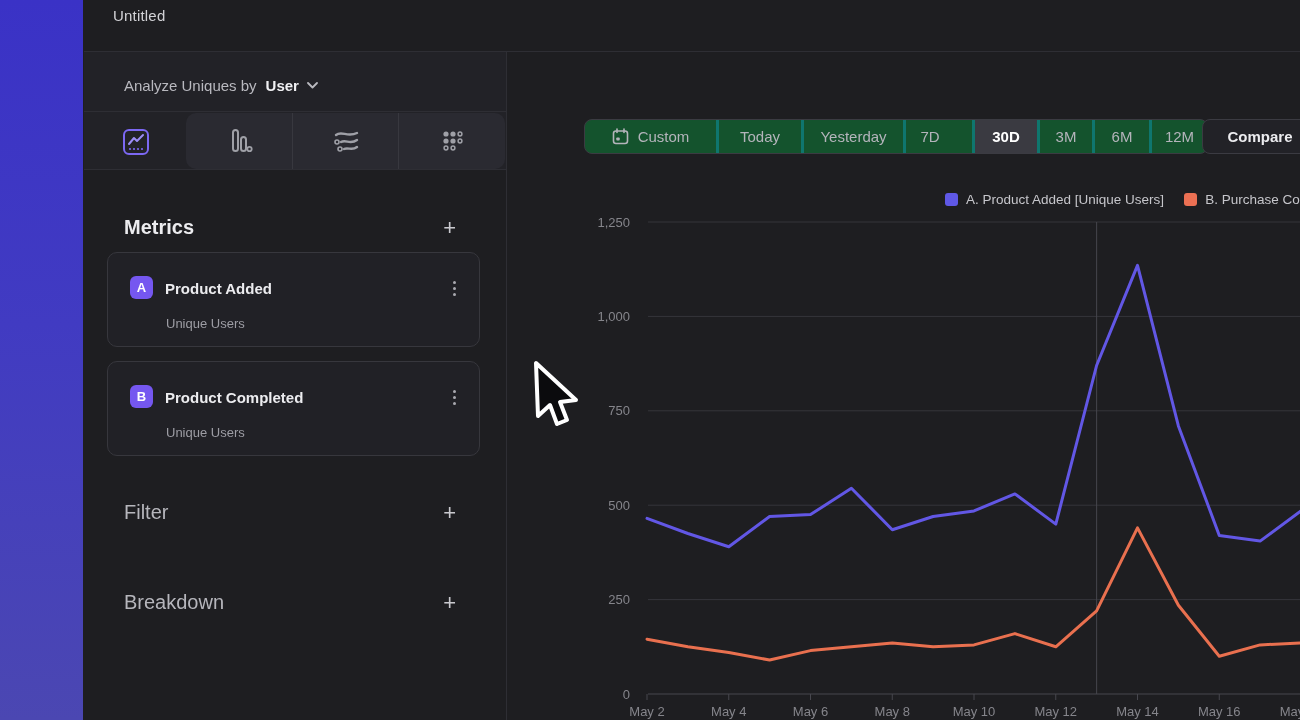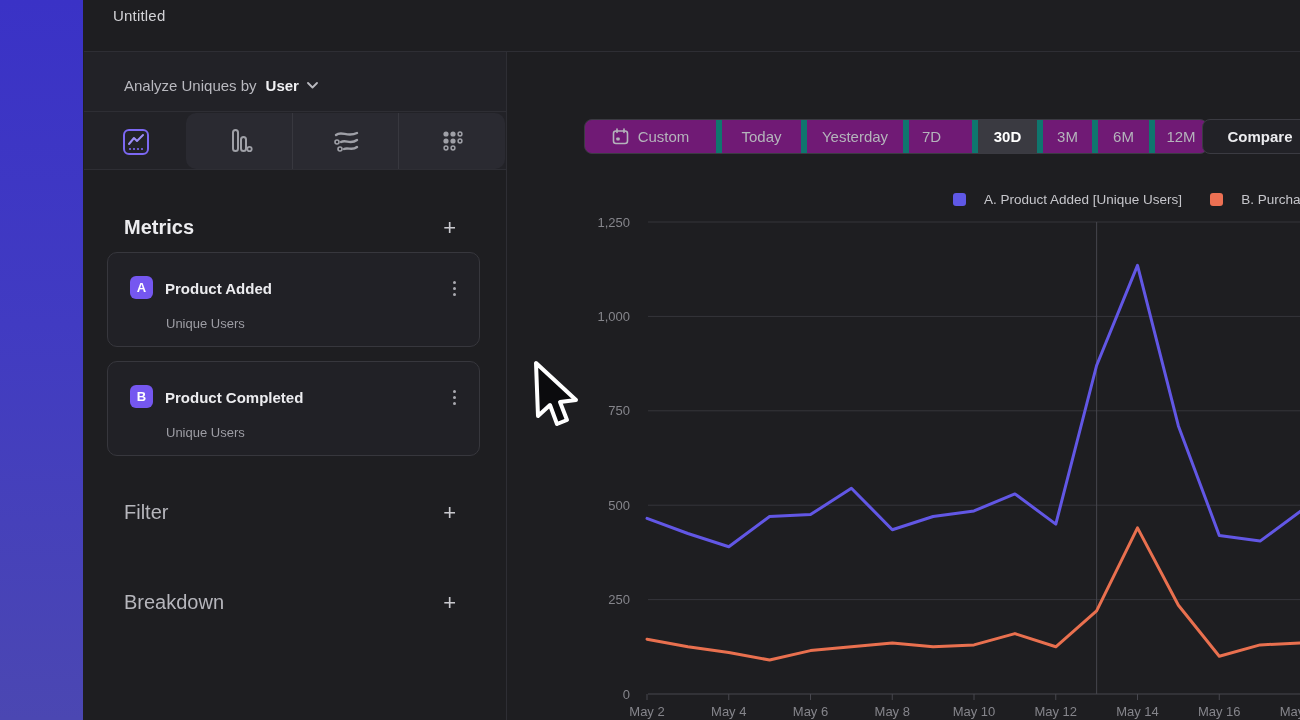--- a/index.html
+++ b/index.html
@@ -62,38 +62,38 @@
     display:flex; align-items:center; justify-content:center;
   }
   .metric-event { position:absolute; left:57px; top:27px; font-size:15px; font-weight:700; color:#ececef; }
   .metric-measure { position:absolute; left:58px; top:63px; font-size:13px; color:#9d9da4; }
   .kebab { position:absolute; right:16px; top:24px; width:18px; height:22px; display:flex; flex-direction:column; align-items:center; justify-content:center; gap:3px; cursor:pointer; background:none; border:none; }
   .kebab i { width:3px; height:3px; border-radius:50%; background:#a9a9af; }
 
   
   .range-group {
     position:absolute; left:584px; top:119px; height:35px;
-    display:flex; border:1px solid #3b3b42; border-radius:8px; background:#701a75; overflow:hidden;
+    display:flex; border:1px solid #3b3b42; border-radius:8px; background:#14532d; overflow:hidden;
   }
   .range-btn {
     display:flex; align-items:center; justify-content:center; gap:9px;
     font-size:15px; color:#b4b4bb; cursor:pointer; background:none; border:none;
     font-family:inherit; height:100%;
   }
-  .range-btn + .range-btn { border-left:6px solid #0f766e; }
+  .range-btn + .range-btn { border-left:3px solid #0f766e; }
   .range-btn.selected { background:#3a3a41; color:#ffffff; font-weight:700;margin-left:18px; }
   .compare-btn {
     position:absolute; left:1202px; top:119px; width:116px; height:35px;
     border:1px solid #3b3b42; border-radius:8px; background:#222227;
     color:#ececef; font-size:15px; font-weight:700; cursor:pointer; font-family:inherit;
   }
 
   
   .legend { position:absolute; left:945px; top:192px; display:flex; gap:20px; white-space:nowrap; }
-  .legend-item { display:flex; align-items:center; gap:18px;margin-left:8px; }
+  .legend-item { display:flex; align-items:center; gap:8px; }
   .legend-swatch { width:13px; height:13px; border-radius:3px; }
   .legend-label { font-size:13.5px; color:#c6c6cb; }
 
   #chart-svg, #cursor-svg { position:absolute; left:0; top:0; pointer-events:none; }
 </style>
 </head>
 <body>
 
 <div id="app">
 

